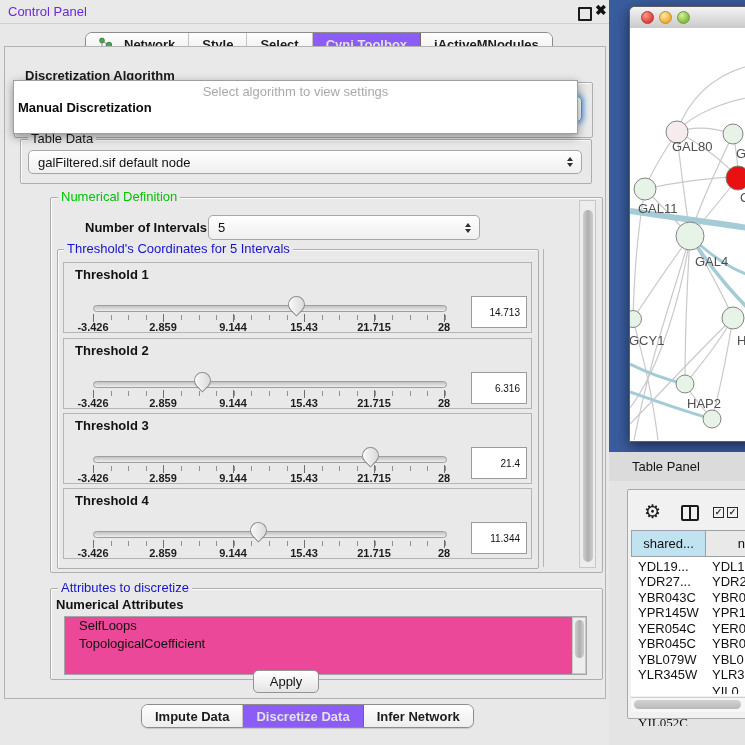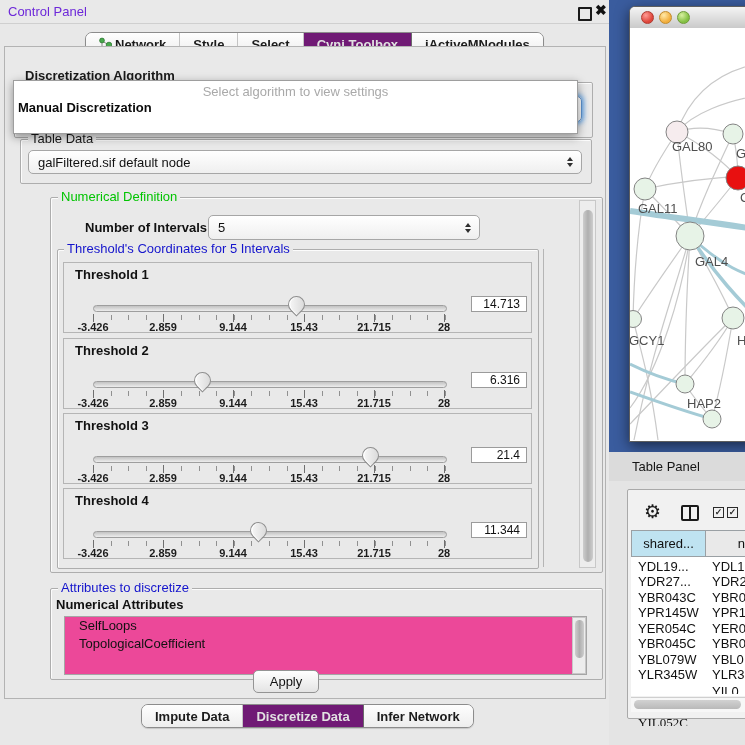--- a/index.html
+++ b/index.html
@@ -10,24 +10,24 @@
 
   
   .cp-titlebar{left:0;top:0;width:609px;height:23px;background:#E9E9E9;border-bottom:1px solid #CFCFCF;}
   .cp-title{left:8px;top:4px;font-size:13px;color:#6d28d9;}
   .float-btn{left:578px;top:7px;width:10px;height:10px;border:2px solid #1A1A1A;border-radius:1px;background:transparent;}
   .close-btn{left:595px;top:2px;font-size:14px;font-weight:bold;color:#111;}
 
   
   .seg-strip{display:flex;height:22px;border:1px solid #8C8C8C;border-radius:7px;overflow:hidden;
              background:#FBFBFB;box-shadow:0 1px 1px rgba(0,0,0,.15);}
-  .seg{display:flex;align-items:center;gap:3px;padding:8px 13px;font-size:13px;font-weight:bold;color:#1B1B1B;
+  .seg{display:flex;align-items:center;gap:12px;padding:8px 13px;font-size:13px;font-weight:bold;color:#1B1B1B;
        background:linear-gradient(#FEFEFE,#EDEDED);border-right:1px solid #C4C4C4;white-space:nowrap;text-align:right;}
   .seg:last-child{border-right:none;}
-  .seg.selected{background:#701a75;color:#E2E2E2;border-right-color:#6A6A6A;}
+  .seg.selected{background:#8b5cf6;color:#E2E2E2;border-right-color:#6A6A6A;}
 
   
   .cp-content{left:4px;top:46px;width:600px;height:651px;background:#E9E9E9;border:1px solid #B3B3B3;}
 
   
   .group{border:1px solid #ADADAD;border-radius:2px;box-shadow:inset 1px 1px 0 #FCFCFC;}
   .group-label{font-size:13px;background:#E9E9E9;padding:0 3px;white-space:nowrap;line-height:14px;}
   .lbl-black{color:#1A1A1A;font-weight:bold;}
   .lbl-plain{color:#1A1A1A;}
   .lbl-green{color:#00C400;}
@@ -54,22 +54,22 @@
   .thresh-title{position:absolute;left:11px;top:4px;font-size:13px;font-weight:bold;color:#111;}
   .track{position:absolute;left:29px;top:42px;width:352px;height:5px;border:1px solid #9E9E9E;border-radius:4px;
          background:linear-gradient(#C2C2C2,#EDEDED);}
   .thumb{position:absolute;top:33px;width:15px;height:15px;background:linear-gradient(135deg,#FDFDFD,#D5D5D5);
          border:1px solid #8E8E8E;border-radius:50% 50% 50% 0;transform:rotate(-45deg);box-shadow:inset 1px 1px 0 #FFF;}
   .ticks-minor{position:absolute;left:29px;top:52px;width:353px;height:5px;
          background:repeating-linear-gradient(to right,#909090 0 1px,transparent 1px 17.6px);}
   .ticks-major{position:absolute;left:29px;top:51px;width:353px;height:8px;
          background:repeating-linear-gradient(to right,#6F6F6F 0 1px,transparent 1px 70.2px);}
   .tick-label{position:absolute;top:58px;transform:translateX(-50%);font-size:11px;font-weight:bold;color:#1C1C1C;}
-  .valbox{position:absolute;left:407px;top:33px;width:56px;height:16px;background:#FFF;border:1px solid #9B9B9B;
-          font-size:12px;color:#111;display:flex;align-items:center;justify-content:flex-end;padding-right:6px;box-sizing:border-box;}
+  .valbox{position:absolute;left:407px;top:33px;width:56px;height:32px;background:#FFF;border:1px solid #9B9B9B;
+          font-size:10px;color:#111;display:flex;align-items:center;justify-content:flex-end;padding-right:6px;box-sizing:border-box;}
 
   
   .vsb{background:#EDEDED;border:1px solid #C8C8C8;box-sizing:border-box;}
   .vsb-thumb{position:absolute;border-radius:6px;background:linear-gradient(90deg,#CDCDCD,#AFAFAF 50%,#CDCDCD);}
   .hsb-thumb{position:absolute;border-radius:5px;background:linear-gradient(#D2D2D2,#B9B9B9);}
 
   
   .listbox{background:#ec4899;border:1px solid #A5A5A5;overflow:hidden;box-sizing:border-box;}
   .list-item{font-size:13px;color:#111;padding-left:14px;line-height:18px;white-space:nowrap;}
 

